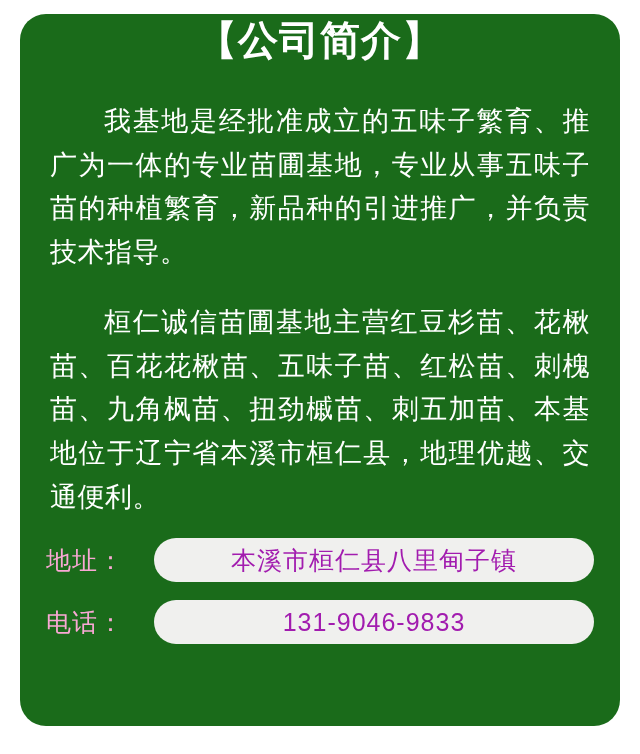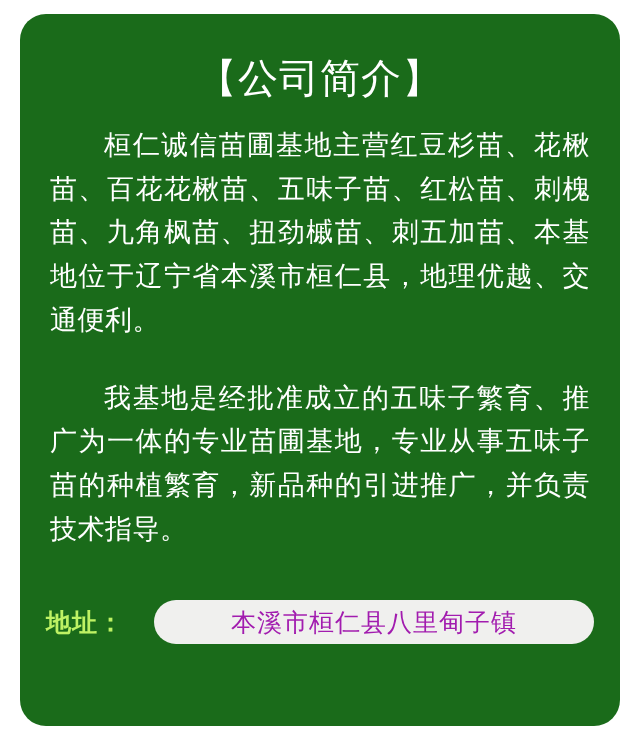--- a/index.html
+++ b/index.html
@@ -29,23 +29,22 @@
     background: #1a6b1a;
     border-radius: 26px;
     box-sizing: border-box;
     padding: 0 26px;
     color: #ffffff;
     overflow: hidden;
   }
   .title {
     text-align: center;
     font-size: 40px;
-    font-weight: normal;
+    font-weight: bold;
     letter-spacing: 1px;
-    margin-top: 38px;
     margin-bottom: 20px;
     line-height: 1.3;
     color: #ffffff;
   }
   .para {
     font-size: 27px;
     line-height: 1.62;
     text-indent: 2em;
     margin: 0 4px 26px 4px;
     text-align: justify;
@@ -61,22 +60,22 @@
     right: 26px;
     bottom: 64px;
   }
   .contact-row {
     display: flex;
     align-items: center;
     margin-bottom: 18px;
   }
   .contact-label {
     font-size: 25px;
-    font-weight: bold;
-    color: #bef264;
+    font-weight: normal;
+    color: #f9a8d4;
     width: 108px;
     flex: none;
     letter-spacing: 1px;
   }
   .contact-value {
     flex: 1;
     background: #f0f0ee;
     color: #a21caf;
     border-radius: 22px;
     height: 44px;
@@ -87,23 +86,27 @@
     overflow: hidden;
     white-space: nowrap;
   }
 </style>
 </head>
 <body>
 
 <div class="page">
   <div class="card">
     <div class="title">【公司简介】</div>
+    <div class="para second">我基地是经批准成立的五味子繁育、推广为一体的专业苗圃基地，专业从事五味子苗的种植繁育，新品种的引进推广，并负责技术指导。</div>
     <div class="para first">桓仁诚信苗圃基地主营红豆杉苗、花楸苗、百花花楸苗、五味子苗、红松苗、刺槐苗、九角枫苗、扭劲槭苗、刺五加苗、本基地位于辽宁省本溪市桓仁县，地理优越、交通便利。</div>
-    <div class="para second">我基地是经批准成立的五味子繁育、推广为一体的专业苗圃基地，专业从事五味子苗的种植繁育，新品种的引进推广，并负责技术指导。</div>
 
     <div class="contacts">
       <div class="contact-row">
         <div class="contact-label">地址：</div>
         <div class="contact-value">本溪市桓仁县八里甸子镇</div>
       </div>
+      <div class="contact-row">
+        <div class="contact-label">电话：</div>
+        <div class="contact-value">131-9046-9833</div>
+      </div>
     </div>
   </div>
 </div>
 
 </body></html>

